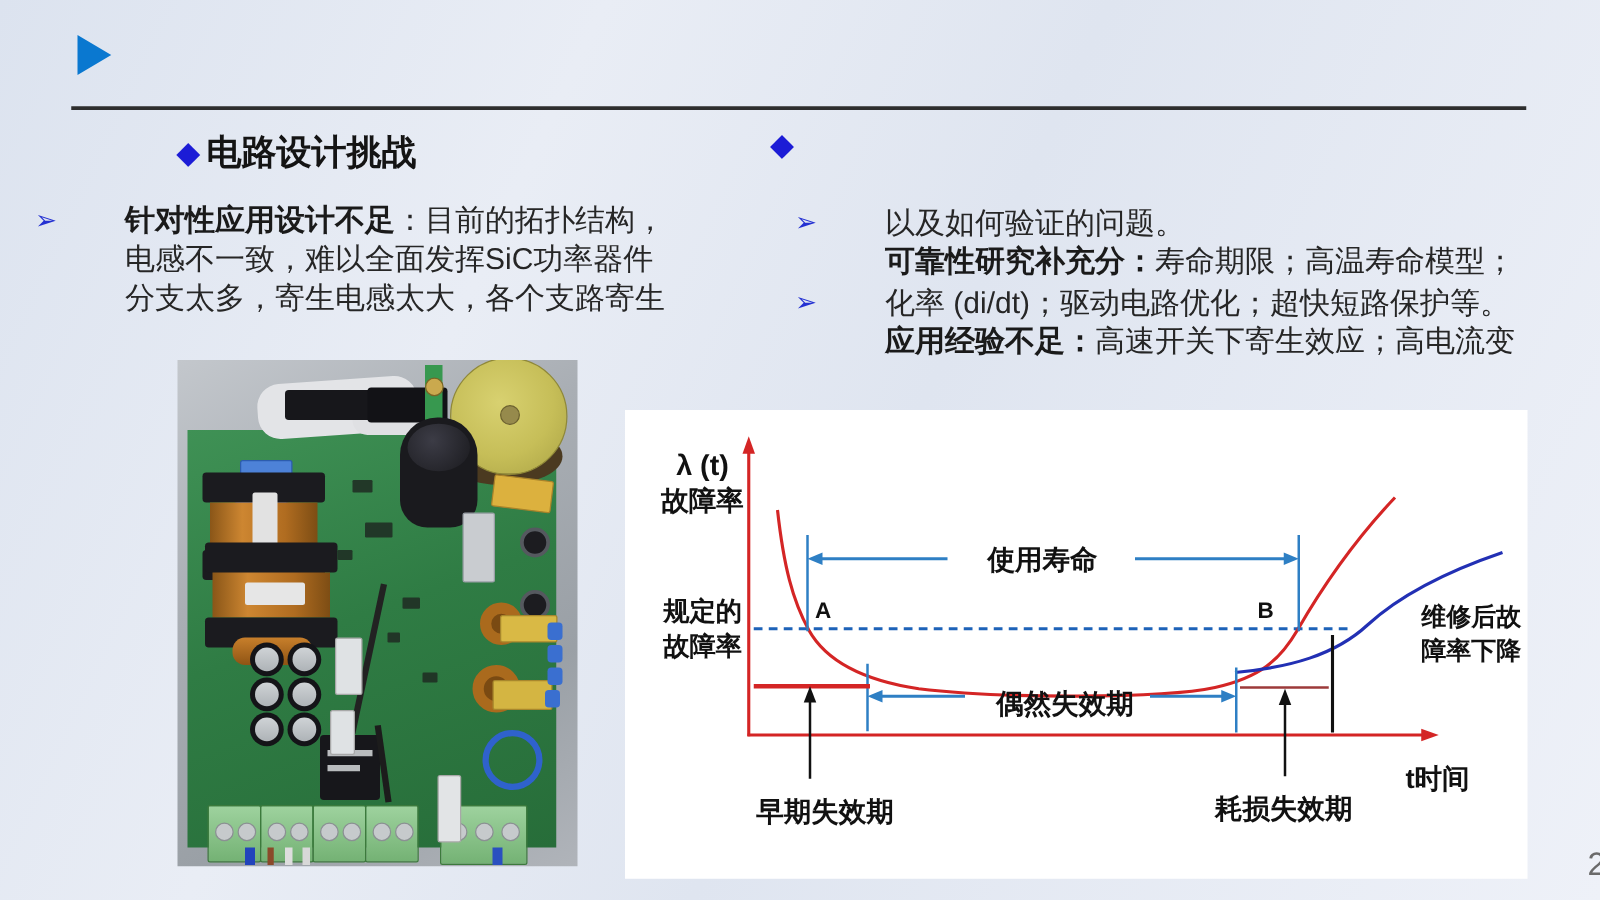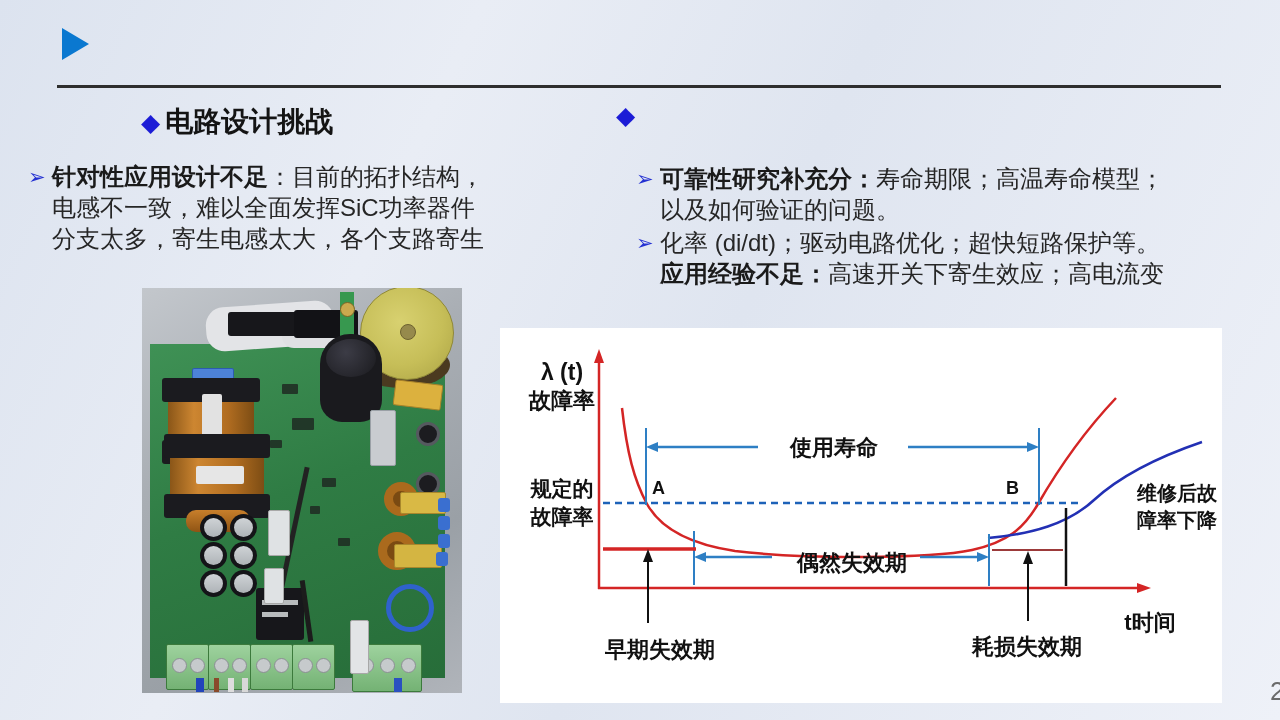--- a/index.html
+++ b/index.html
@@ -17,21 +17,21 @@
 
   
   .heading{position:absolute;display:flex;align-items:center;font-size:28px;font-weight:700;color:#141414;}
   .heading .diamond{color:#1c1cd6;font-size:25px;margin-right:5px;}
   .heading-left{left:141px;top:103px;}
   .heading-right{left:616px;top:101px;}
 
   
   .bullet{position:absolute;display:flex;}
   .bullet .marker{color:#2431d2;font-size:21px;line-height:31px;width:24px;flex:0 0 24px;}
-  .bullet-text{font-size:24px;line-height:31px;color:#262626;}
+  .bullet-text{font-size:24px;line-height:31px;color:#262626;margin-left:48px;}
   .bullet-text b{font-weight:700;color:#1a1a1a;}
   .left-bullet{left:28px;top:161px;width:548px;}
   .right-bullets{position:absolute;left:636px;top:163px;width:590px;}
   .right-bullets .bullet{position:relative;margin-bottom:2px;}
 
   
   .pcb-photo{position:absolute;left:142px;top:288px;width:320px;height:405px;overflow:hidden;
        background:linear-gradient(150deg,#c3c7cc 0%,#a9aeb4 35%,#9aa0a6 70%,#b0b4ba 100%);}
   .pcb-photo *{position:absolute;}
   .board{left:8px;top:56px;width:295px;height:334px;
@@ -229,22 +229,22 @@
   </div>
 
   <div class="heading heading-right">
     <span class="diamond">◆</span>
   </div>
 
   <div class="right-bullets">
     <div class="bullet">
       <span class="marker">➢</span>
       <div class="bullet-text">
+        <div>以及如何验证的问题。</div>
         <div><b>可靠性研究补充分：</b><span>寿命期限；高温寿命模型；</span></div>
-        <div>以及如何验证的问题。</div>
       </div>
     </div>
     <div class="bullet">
       <span class="marker">➢</span>
       <div class="bullet-text">
         <div>化率 (di/dt)；驱动电路优化；超快短路保护等。</div>
         <div><b>应用经验不足：</b><span>高速开关下寄生效应；高电流变</span></div>
       </div>
     </div>
   </div>

